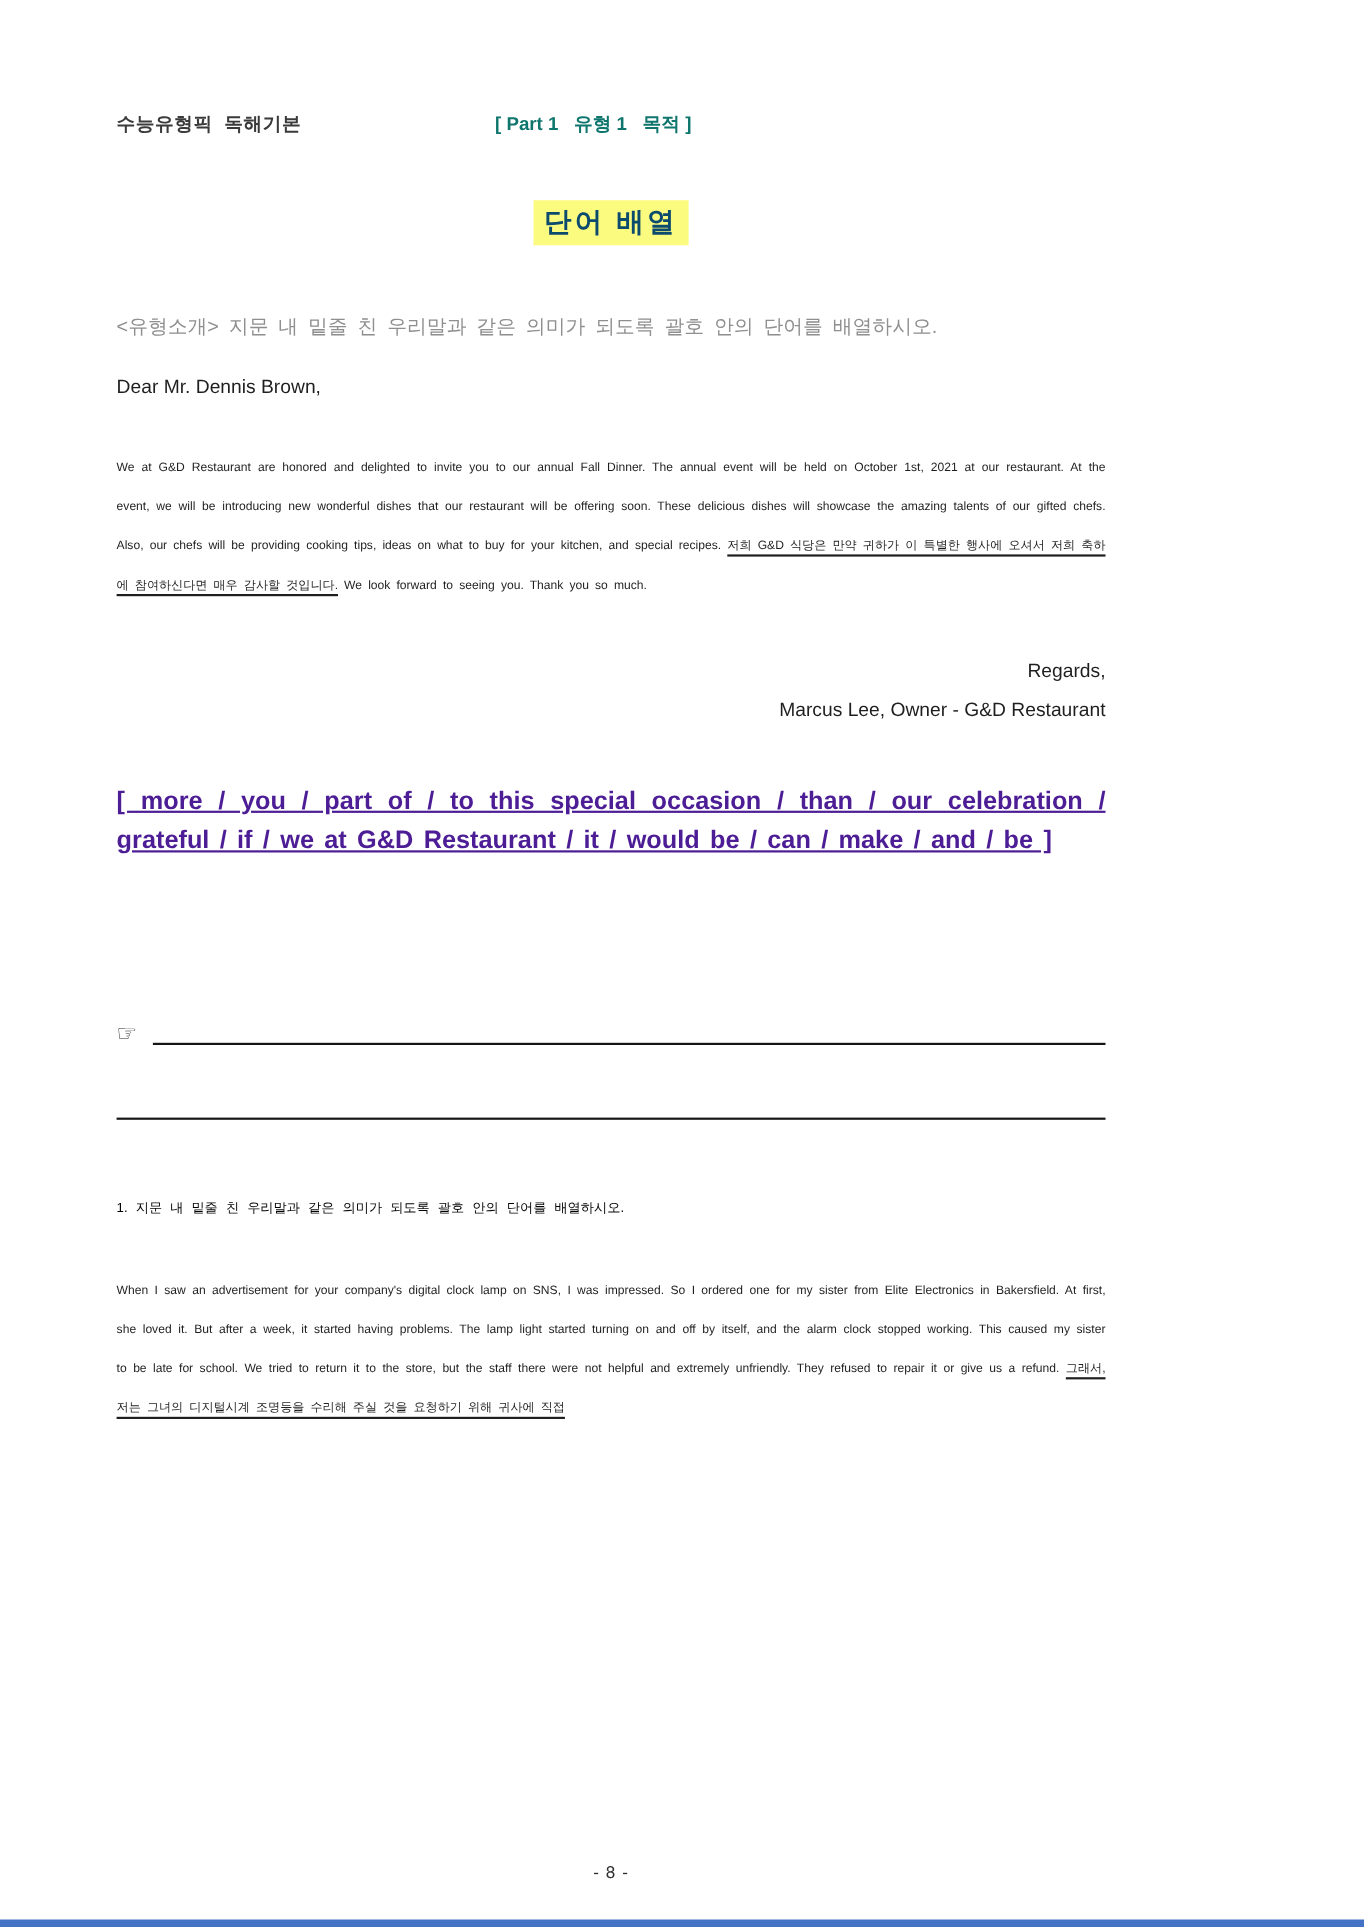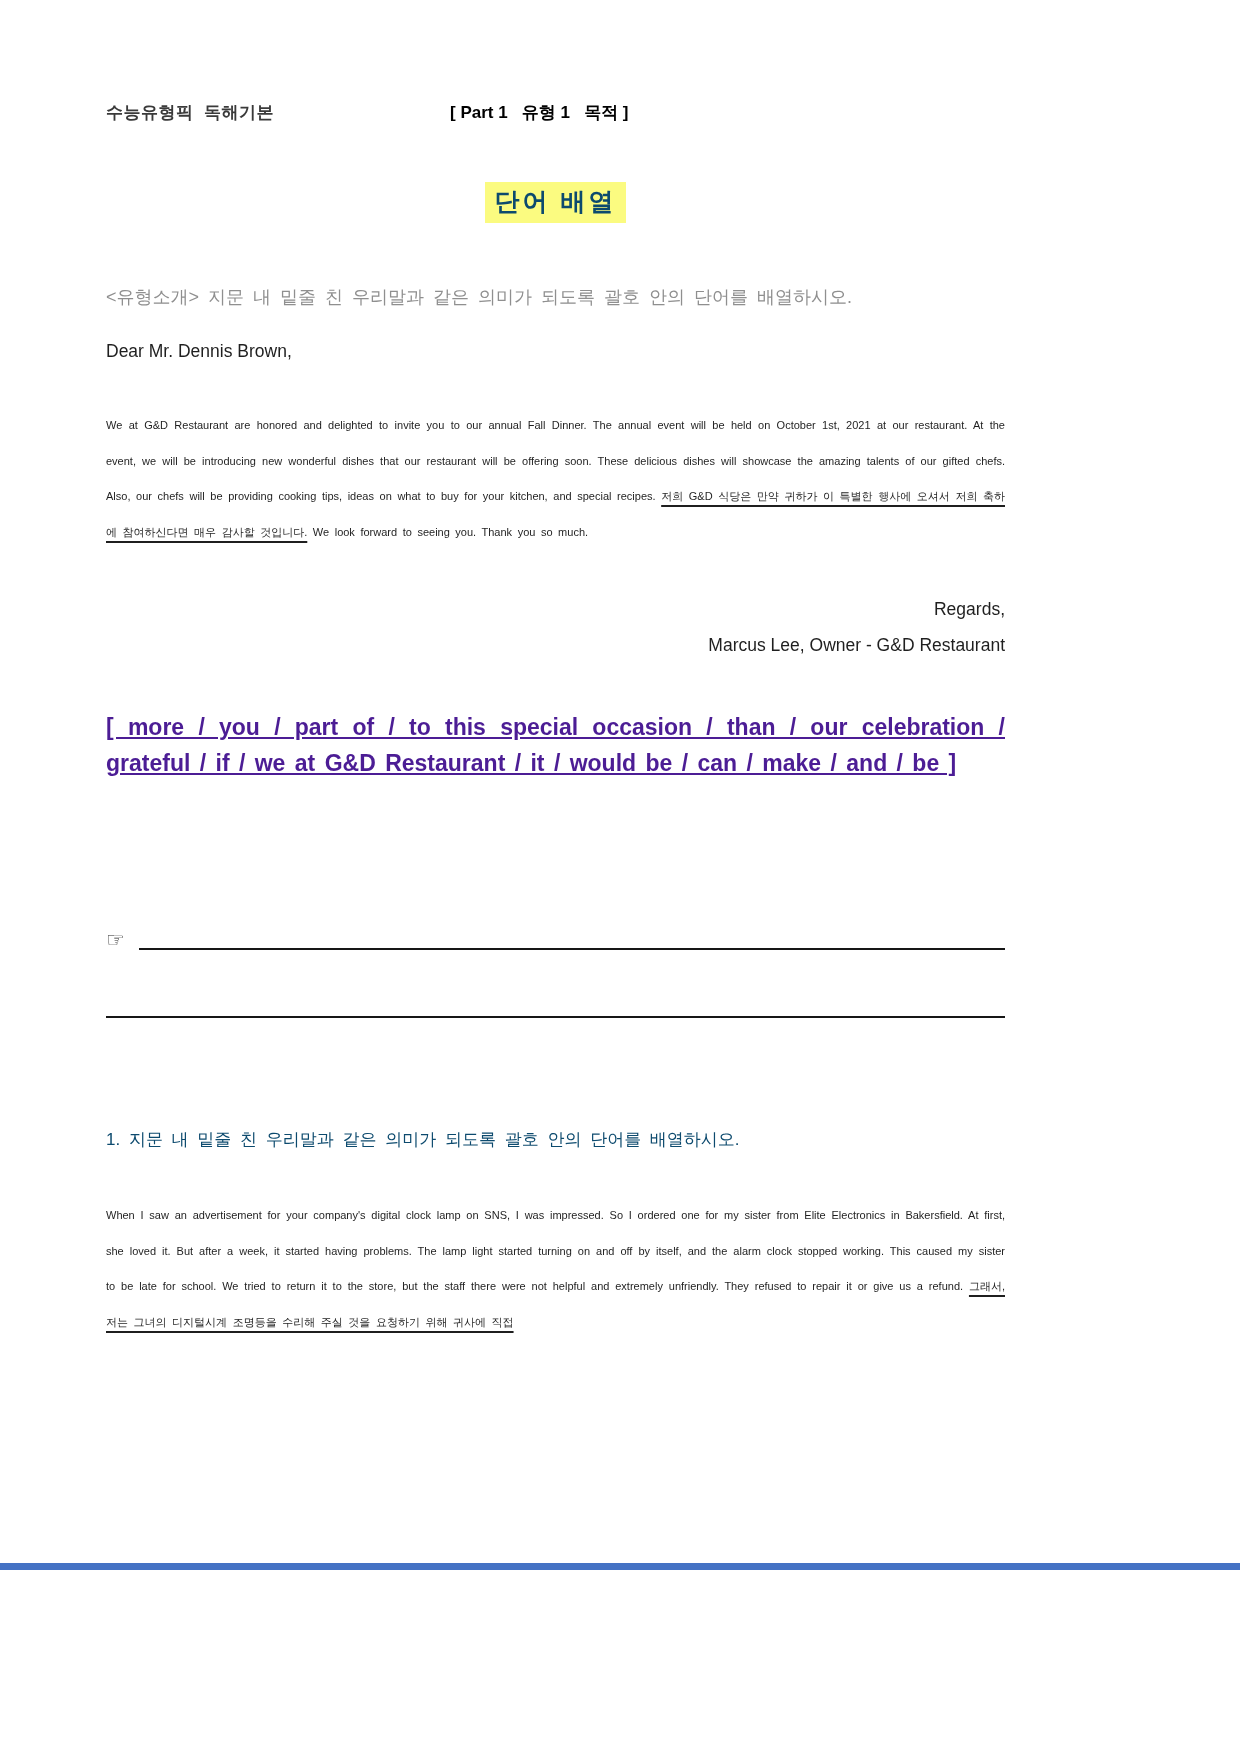--- a/index.html
+++ b/index.html
@@ -1,29 +1,29 @@
 <!DOCTYPE html>
 <html><head>
 <meta charset="utf-8">
 <style>
   * { margin:0; padding:0; box-sizing:border-box; }
   html,body { background:#ffffff; }
   .page {
     position:relative;
-    width:1240px; height:1570px;
+    width:1240px; height:1752px;
     background:#ffffff;
     font-family:"Liberation Sans","DejaVu Sans",sans-serif;
     color:#1f1f1f;
     overflow:hidden;
   }
   .content { position:absolute; left:106px; top:101px; width:899px; }
 
   .doc-header { position:relative; height:24px; font-size:17px; font-weight:bold; }
   .book-title { color:#3a3a3a; white-space:pre; letter-spacing:0.5px; }
-  .section-tag { position:absolute; left:344px; top:0; color:#000000; white-space:pre; }
+  .section-tag { position:absolute; left:344px; top:0; color:#0f766e; white-space:pre; }
 
   .title-wrap { margin-top:57px; text-align:center; }
   .title-highlight {
     display:inline-block;
     background:#fbfb80;
     color:#0c4a6e;
     font-size:25px; font-weight:bold;
     padding:3px 10px 5px 10px;
     letter-spacing:3px;
   }
@@ -52,21 +52,21 @@
     text-align:justify; word-spacing:3px;
     color:#4c1d95;
     text-decoration:underline;
   }
 
   .answer-row { margin-top:148px; display:flex; align-items:flex-end; }
   .answer-marker { font-size:21px; line-height:1; color:#1f1f1f; }
   .answer-line-first { flex:1; margin-left:14px; border-bottom:2.5px solid #161616; height:14px; }
   .answer-line-second { margin-top:66px; width:100%; height:0; border-bottom:2.5px solid #161616; }
 
-  .question-prompt { margin-top:110px; font-size:17px; color:#0c4a6e; line-height:24px; word-spacing:4px; }
+  .question-prompt { margin-top:68px; font-size:12px; color:#000000; line-height:24px; word-spacing:4px; }
 
   .footer {
     position:absolute; top:1694px; left:106px; width:899px;
     text-align:center; font-size:15.5px; color:#2e2e2e; letter-spacing:1px;
   }
   .bottom-bar { position:absolute; left:0; bottom:0; width:100%; height:7px; background:#4472c4; }
 </style>
 </head>
 <body>
 

